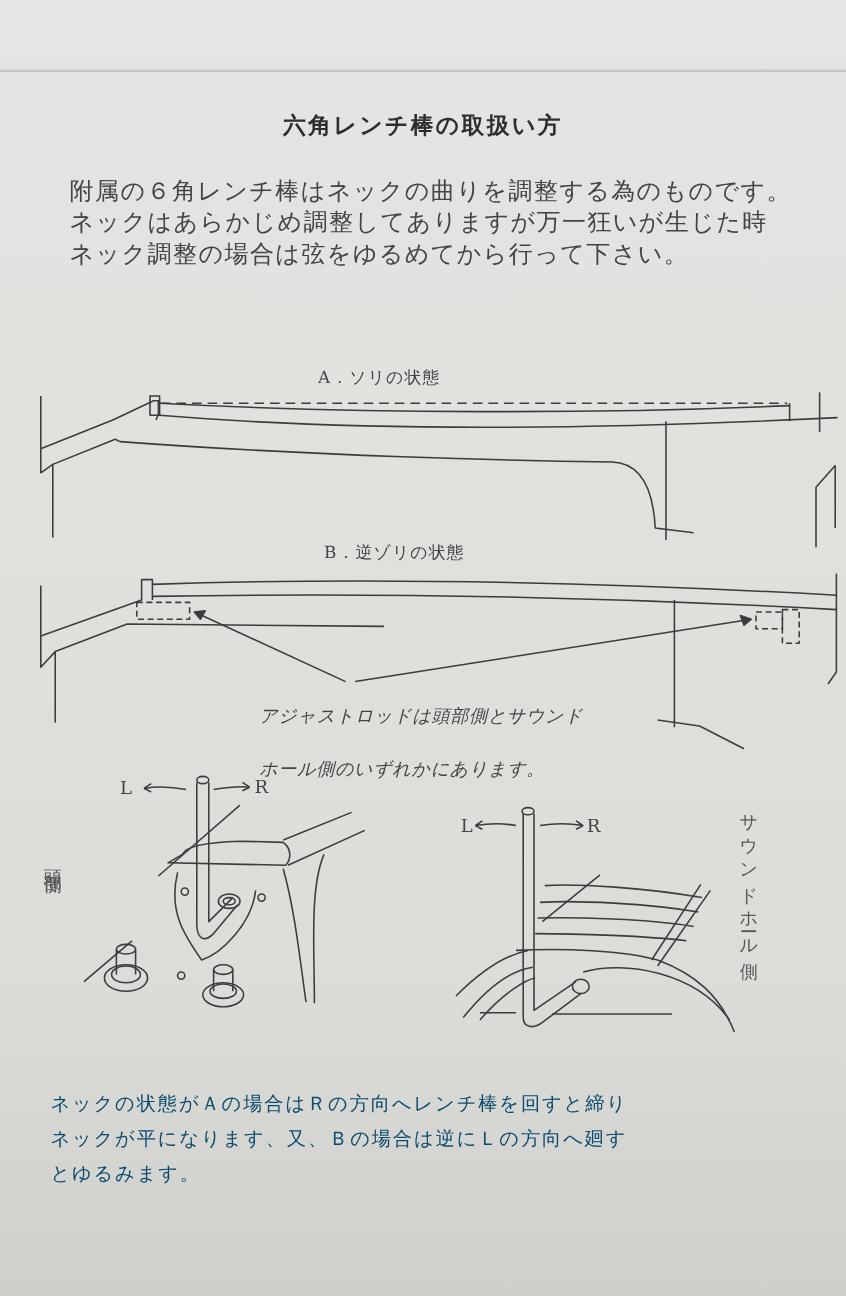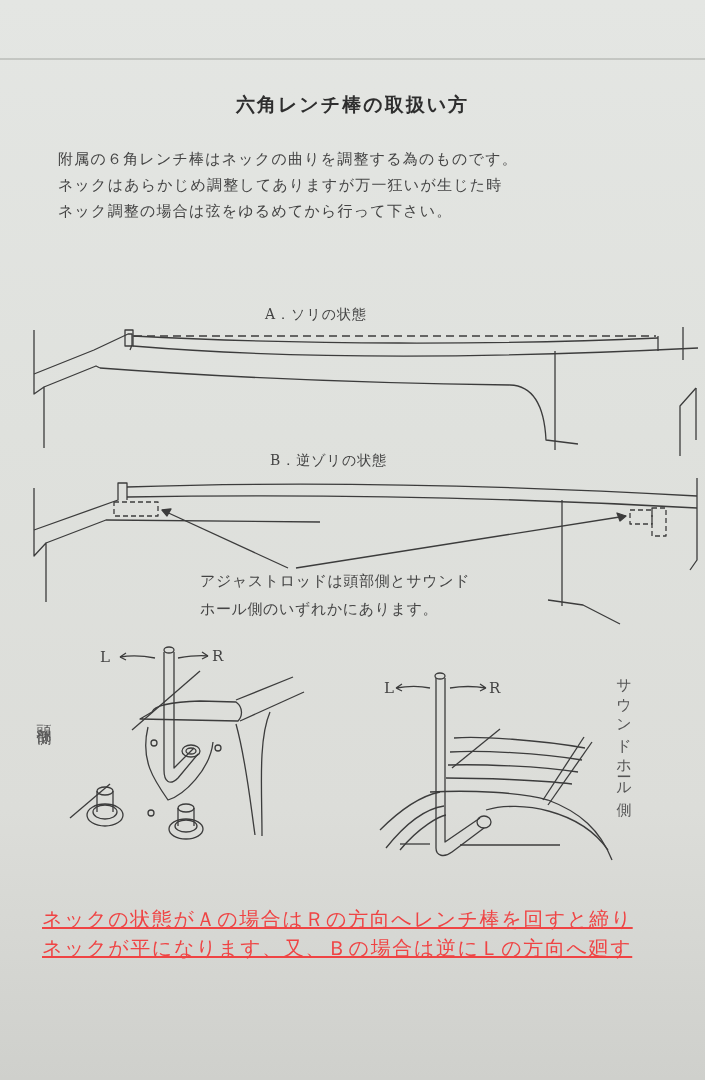--- a/index.html
+++ b/index.html
@@ -4,27 +4,27 @@
 <style>
   html,body{margin:0;padding:0;}
   body{
     width:705px;height:1080px;overflow:hidden;position:relative;
     background:linear-gradient(180deg,#e4e6e3 0%,#dfe1dd 40%,#dcddd9 75%,#cfd0cc 100%);
     font-family:"DejaVu Serif","Liberation Serif",serif;
     color:#3a3a3a;
   }
   .top-edge{position:absolute;left:0;top:58px;width:705px;height:2px;background:#b7b9b5;opacity:.7;}
   .title{position:absolute;left:0;top:92px;width:705px;text-align:center;font-size:19px;letter-spacing:2px;color:#2e2e2e;font-family:Liberation Mono, monospace;font-weight:bold;}
-  .intro{position:absolute;left:58px;top:146px;width:620px;font-size:15px;line-height:26px;letter-spacing:1.2px;color:#444;}
+  .intro{position:absolute;left:58px;top:146px;width:620px;font-size:20px;line-height:26px;letter-spacing:1.2px;color:#444;}
   .intro p{margin:0;}
   .cap{position:absolute;font-size:14px;letter-spacing:1px;color:#444;}
   .callout{position:absolute;left:200px;top:567px;width:340px;font-size:15px;line-height:28px;letter-spacing:.6px;color:#444;}
-  .callout p{margin:0;}
+  .callout p{margin:16px;font-style:italic;}
   .vlabel{position:absolute;writing-mode:vertical-rl;font-size:15px;letter-spacing:3px;color:#555;}
-  .footer{position:absolute;left:42px;top:905px;width:640px;font-size:20px;line-height:29px;letter-spacing:1.6px;color:#ef4444;text-decoration:underline;}
+  .footer{position:absolute;left:42px;top:905px;width:640px;font-size:16px;line-height:29px;letter-spacing:1.6px;color:#0c4a6e;}
   .footer p{margin:0;}
   svg{position:absolute;left:0;top:0;}
   .lr{font-family:"DejaVu Serif","Liberation Serif",serif;font-size:15px;fill:#444;}
 </style>
 </head>
 <body>
 
 <div class="top-edge"></div>
 
 <div class="title">六角レンチ棒の取扱い方</div>
@@ -147,13 +147,14 @@
   <p>アジャストロッドは頭部側とサウンド</p>
   <p>ホール側のいずれかにあります。</p>
 </div>
 
 <div class="vlabel" style="left:34px;top:713px;">頭部側</div>
 <div class="vlabel" style="left:614px;top:668px;">サウンドホール側</div>
 
 <div class="footer">
   <p>ネックの状態がＡの場合はＲの方向へレンチ棒を回すと締り</p>
   <p>ネックが平になります、又、Ｂの場合は逆にＬの方向へ廻す</p>
+  <p>とゆるみます。</p>
 </div>
 
 </body></html>

